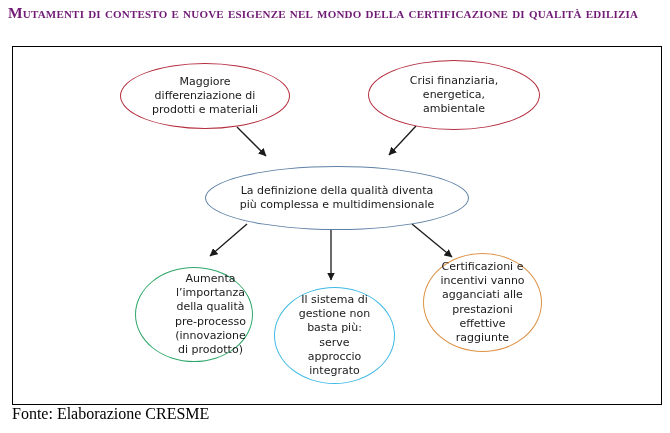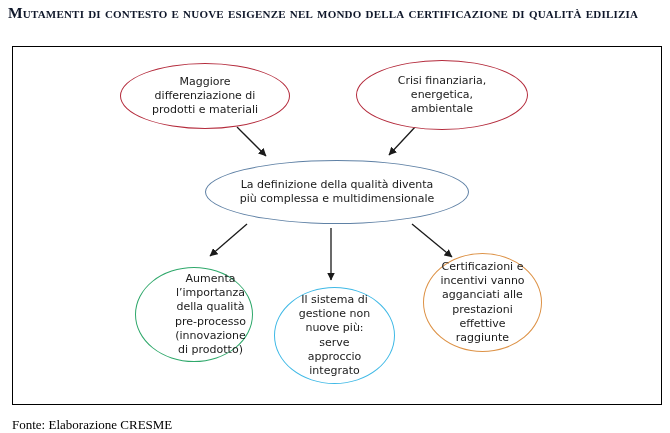--- a/index.html
+++ b/index.html
@@ -18,21 +18,21 @@
     position: absolute;
     left: 8px;
     top: 2px;
     width: 652px;
     font-family: "Liberation Serif", serif;
     font-weight: bold;
     font-variant: small-caps;
     font-size: 15.5px;
     line-height: 1.38;
     letter-spacing: 0.2px;
-    color: #0f172a;
+    color: #701a75;
   }
   .frame {
     position: absolute;
     left: 12px;
     top: 46px;
     width: 648px;
     height: 357px;
     border: 1px solid #000000;
     background: #ffffff;
   }
@@ -48,41 +48,40 @@
     font-family: "DejaVu Sans", sans-serif;
     font-size: 11px;
     line-height: 1.3;
     color: #1a1a1a;
   }
   .node .label {
     white-space: pre-line;
     padding: 2px 6px;
   }
   .node-top-left     { left: 120px; top: 63px;  width: 168px; height: 64px; }
-  .node-top-right    { left: 356px; top: 60px;  width: 170px; height: 68px; }
-  .node-center       { left: 205px; top: 160px; width: 262px; height: 62px; justify-content: center; }
+  .node-top-right    { left: 368px; top: 60px;  width: 170px; height: 68px; }
+  .node-center       { left: 205px; top: 166px; width: 262px; height: 62px; justify-content: center; }
   .node-bottom-left  { left: 135px; top: 267px; width: 116px; height: 93px; }
   .node-bottom-middle{ left: 274px; top: 287px; width: 119px; height: 95px; }
   .node-bottom-right { left: 423px; top: 253px; width: 117px; height: 97px; }
   .arrows {
     position: absolute;
     left: 0;
     top: 0;
     width: 670px;
     height: 433px;
     pointer-events: none;
   }
   .footer {
     position: absolute;
     left: 12px;
     top: 405px;
     font-family: "Liberation Serif", serif;
-    font-size: 13px;
+    font-size: 16px;
     color: #000000;
-    margin-top: 12px;
   }
 </style>
 </head>
 <body>
 
 <div class="title">Mutamenti di contesto e nuove esigenze nel mondo della certificazione di qualità edilizia</div>
 
 <div class="frame"></div>
 
 <svg class="arrows" viewBox="0 0 670 433" xmlns="http://www.w3.org/2000/svg">
@@ -120,21 +119,21 @@
 l’importanza
 della qualità
 pre-processo
 (innovazione
 di prodotto)</span>
 </div>
 
 <div class="node node-bottom-middle" style="border-color: rgb(63, 185, 230);">
   <span class="label">Il sistema di
 gestione non
-nuove più:
+basta più:
 serve
 approccio
 integrato</span>
 </div>
 
 <div class="node node-bottom-right" style="border-color: rgb(221, 146, 70);">
   <span class="label">Certificazioni e
 incentivi vanno
 agganciati alle
 prestazioni

